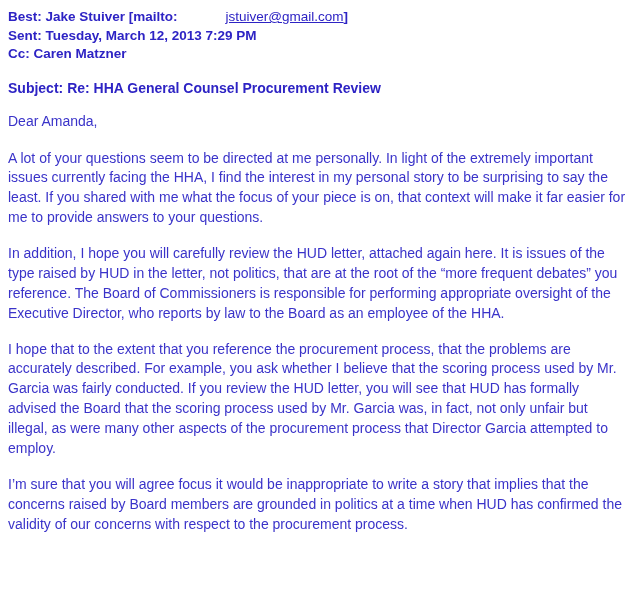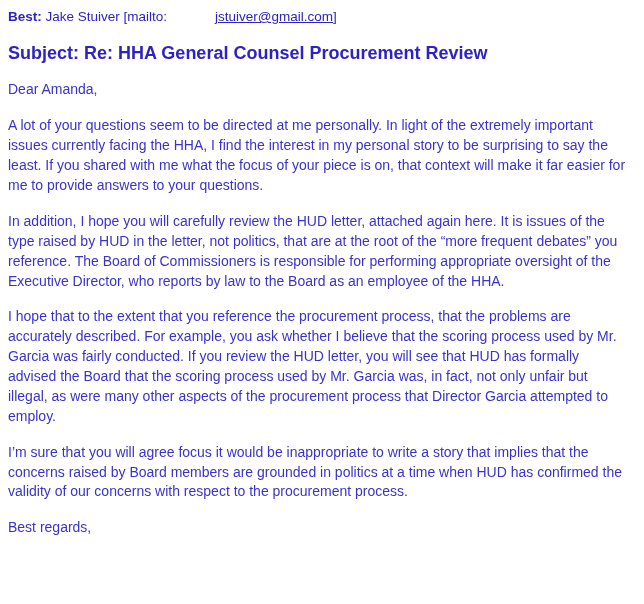--- a/index.html
+++ b/index.html
@@ -28,30 +28,30 @@
     color: #2d23c4;
   }
   .hdr-row {
     white-space: nowrap;
     margin-bottom: 1px;
   }
   .hdr-label {
     font-weight: bold;
   }
   .hdr-value {
-    font-weight: normal;
+    font-weight: bold;
   }
   .mailto-link {
     color: #2d23c4;
     text-decoration: underline;
     padding-left: 48px;
   }
   .subject {
     margin-top: 17px;
-    font-size: 18px;
+    font-size: 14px;
     font-weight: bold;
     color: #2d23c4;
     white-space: nowrap;
   }
   .body-text {
     margin-top: 16px;
     font-size: 14px;
     line-height: 1.42;
     color: #3a33c9;
   }
@@ -71,33 +71,40 @@
 
 <div class="page">
 
   <div class="headers">
 
     <div class="hdr-row">
       <span class="hdr-label">Best:</span>
       <span class="hdr-value">Jake Stuiver [mailto:</span><span class="mailto-link">jstuiver@gmail.com</span><span class="hdr-value">]</span>
     </div>
 
+    <div class="hdr-row">
+      <span class="hdr-label">Sent:</span>
+      <span class="hdr-value">Tuesday, March 12, 2013 7:29 PM</span>
+    </div>
 
 
+    <div class="hdr-row">
+      <span class="hdr-label">Cc:</span>
+      <span class="hdr-value">Caren Matzner</span>
+    </div>
 
   </div>
 
   <div class="subject">
     <span>Subject:</span>
     <span>Re: HHA General Counsel Procurement Review</span>
   </div>
 
   <div class="body-text">
     <p class="salutation">Dear Amanda,</p>
     <p class="para">A lot of your questions seem to be directed at me personally. In light of the extremely important issues currently facing the HHA, I find the interest in my personal story to be surprising to say the least. If you shared with me what the focus of your piece is on, that context will make it far easier for me to provide answers to your questions.</p>
     <p class="para">In addition, I hope you will carefully review the HUD letter, attached again here. It is issues of the type raised by HUD in the letter, not politics, that are at the root of the “more frequent debates” you reference. The Board of Commissioners is responsible for performing appropriate oversight of the Executive Director, who reports by law to the Board as an employee of the HHA.</p>
     <p class="para">I hope that to the extent that you reference the procurement process, that the problems are accurately described. For example, you ask whether I believe that the scoring process used by Mr. Garcia was fairly conducted. If you review the HUD letter, you will see that HUD has formally advised the Board that the scoring process used by Mr. Garcia was, in fact, not only unfair but illegal, as were many other aspects of the procurement process that Director Garcia attempted to employ.</p>
     <p class="para">I’m sure that you will agree focus it would be inappropriate to write a story that implies that the concerns raised by Board members are grounded in politics at a time when HUD has confirmed the validity of our concerns with respect to the procurement process.</p>
-    <p class="signoff">Best regards,</p>
 
   </div>
 
 </div>
 
 </body></html>

